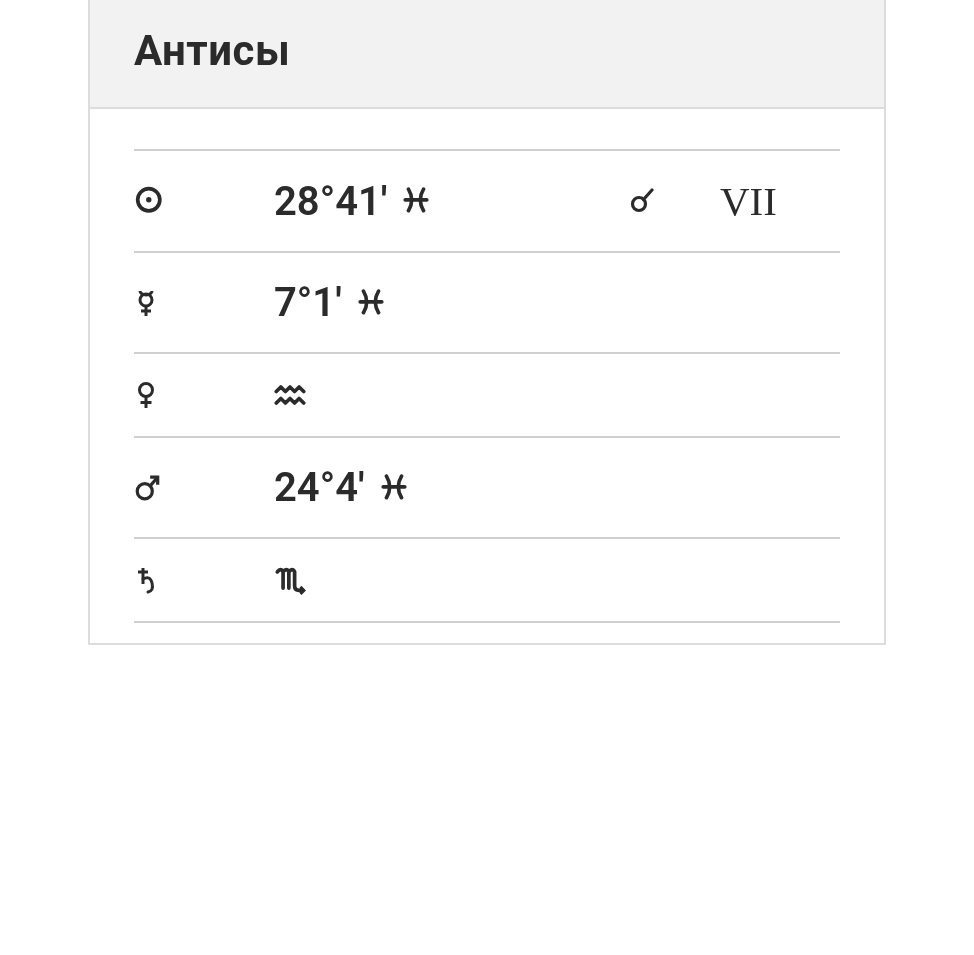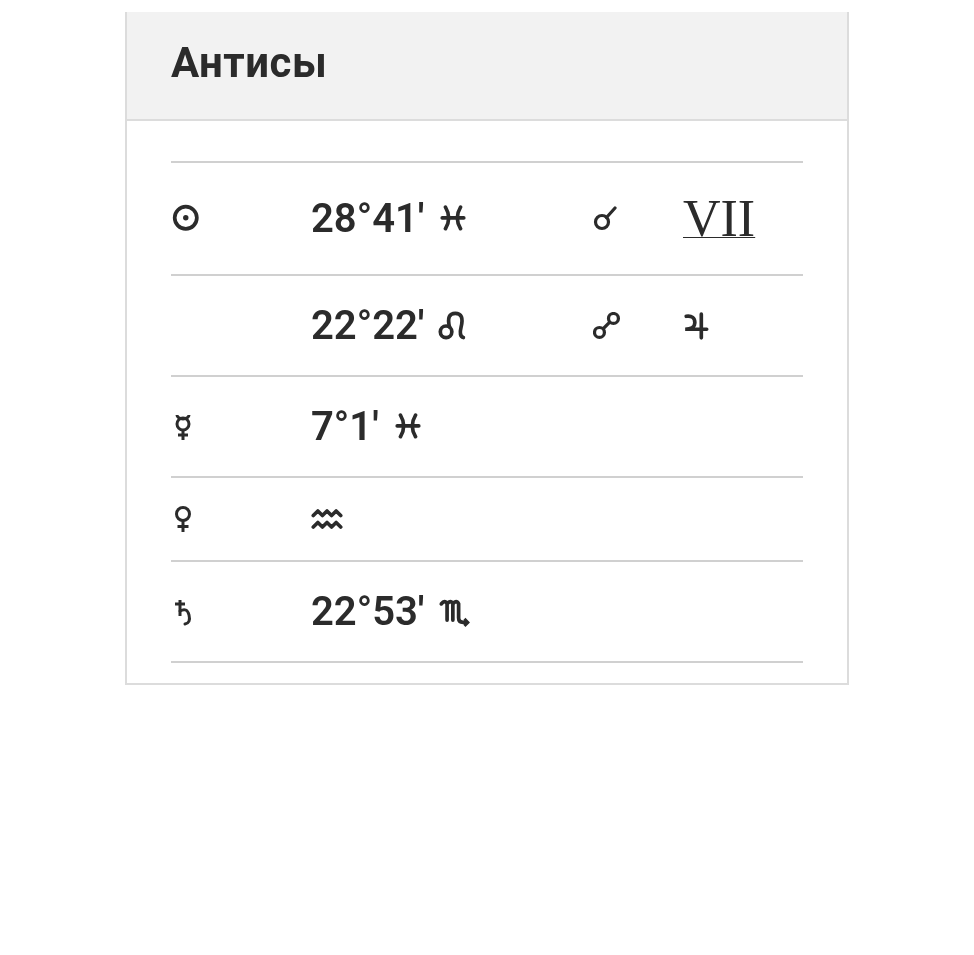--- a/index.html
+++ b/index.html
@@ -4,22 +4,22 @@
 <style>
   * { box-sizing: border-box; margin: 0; padding: 0; }
   html, body {
     width: 974px;
     height: 955px;
     background: #ffffff;
     font-family: -apple-system, BlinkMacSystemFont, "Segoe UI", Roboto, Arial, sans-serif;
     color: #2b2b2b;
   }
   .card {
-    width: 724px;
-    margin: 12px auto;
+    width: 798px;
+    margin: 0 auto;
     border: 2px solid #dcdcdc;
     border-top: none;
     background: #ffffff;
   }
   .card-header {
     background: #f2f2f2;
     border-bottom: 2px solid #dcdcdc;
     padding: 26px 44px 32px 44px;
   }
   .card-title {
@@ -38,35 +38,34 @@
   tbody tr {
     border-top: 2px solid #d0d0d0;
   }
   tbody tr:last-child {
     border-bottom: 2px solid #d0d0d0;
   }
   td {
     padding: 26px 0;
     vertical-align: middle;
     white-space: nowrap;
-    text-decoration: underline;
   }
   td.col-planet { width: 140px; }
   td.col-pos    { width: auto; }
   td.col-aspect { width: 100px; text-align: left; padding-left: 10px; }
   td.col-target { width: 120px; text-align: left; }
   .pos-text {
     font-size: 40px;
     font-weight: 600;
     display: inline-block;
     vertical-align: middle;
     margin-right: 14px;
   }
   .roman {
-    font-size: 52px;
+    font-size: 41px;
     font-weight: 500;
     font-family: Georgia, "Times New Roman", serif;
   }
   svg { display: inline-block; vertical-align: middle; }
 </style>
 </head>
 <body>
 
 <svg width="0" height="0" style="position:absolute">
   <defs>
@@ -156,58 +155,54 @@
               </svg></td>
             <td class="col-pos"><span class="pos-text">28°41'</span><svg width="30" height="28" viewBox="0 0 26 26">
                 <use href="#g-pisces"></use>
               </svg></td>
             <td class="col-aspect"><svg width="26" height="26" viewBox="0 0 26 26">
                 <use href="#g-conjunction"></use>
               </svg></td>
             <td class="col-target"><span class="roman">VII</span></td>
           </tr>
           <tr>
-            <td class="col-planet"><svg width="24" height="26" viewBox="0 0 26 26">
-                <use href="#g-moon"></use>
-              </svg></td>
-            <td class="col-pos"><span class="pos-text">22°22'</span><svg width="30" height="30" viewBox="0 0 26 26">
-                <use href="#g-leo"></use>
-              </svg></td>
-            <td class="col-aspect"><svg width="28" height="28" viewBox="0 0 26 26">
-                <use href="#g-opposition"></use>
-              </svg></td>
-            <td class="col-target"><svg width="28" height="30" viewBox="0 0 26 26">
-                <use href="#g-jupiter"></use>
-              </svg></td>
-          </tr>
-          <tr>
             <td class="col-planet"><svg width="26" height="30" viewBox="0 0 26 26">
                 <use href="#g-mercury"></use>
               </svg></td>
             <td class="col-pos"><span class="pos-text">7°1'</span><svg width="30" height="28" viewBox="0 0 26 26">
                 <use href="#g-pisces"></use>
               </svg></td>
             <td class="col-aspect"></td>
             <td class="col-target"></td>
           </tr>
           <tr>
             <td class="col-planet"><svg width="26" height="30" viewBox="0 0 26 26">
                 <use href="#g-venus"></use>
               </svg></td>
             <td class="col-pos"><svg width="32" height="26" viewBox="0 0 28 22">
                 <use href="#g-aquarius"></use>
               </svg></td>
             <td class="col-aspect"></td>
             <td class="col-target"></td>
           </tr>
           <tr>
+            <td class="col-planet"><svg width="28" height="28" viewBox="0 0 26 26">
+                <use href="#g-mars"></use>
+              </svg></td>
+            <td class="col-pos"><span class="pos-text">24°4'</span><svg width="30" height="28" viewBox="0 0 26 26">
+                <use href="#g-pisces"></use>
+              </svg></td>
+            <td class="col-aspect"></td>
+            <td class="col-target"></td>
+          </tr>
+          <tr>
             <td class="col-planet"><svg width="26" height="30" viewBox="0 0 26 26">
                 <use href="#g-saturn"></use>
               </svg></td>
-            <td class="col-pos"><span class="pos-text">22°53'</span><svg width="32" height="30" viewBox="0 0 26 26">
+            <td class="col-pos"><svg width="32" height="30" viewBox="0 0 26 26">
                 <use href="#g-scorpio"></use>
               </svg></td>
             <td class="col-aspect"></td>
             <td class="col-target"></td>
           </tr>
         </tbody>
     </table>
   </div>
 </div>
 

